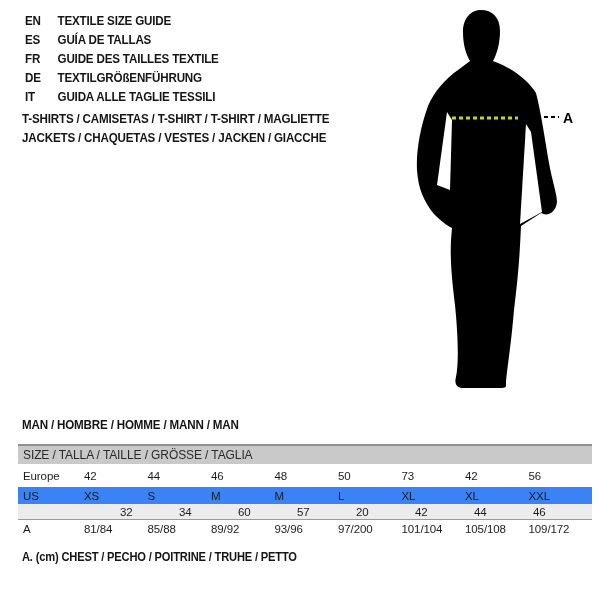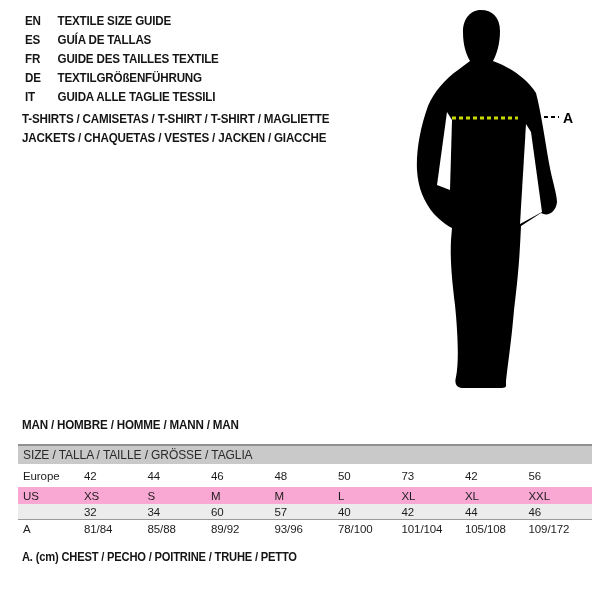--- a/index.html
+++ b/index.html
@@ -33,22 +33,22 @@
     font-size:11.5px;color:#1c1c1c;letter-spacing:-0.1px;
   }
   .t-header{
     background:#c9c9c9;height:18px;line-height:18px;
     padding-left:5px;font-size:12px;color:#2a2a2a;
   }
   .t-row{display:flex;align-items:center;}
   .t-label{width:66px;padding-left:5px;box-sizing:border-box;}
   .t-cell{flex:1;}
   .row-europe{height:23px;}
-  .row-us{height:17px;background:#f9a8d4;}
-  .row-sizes{height:15px;background:#ececec;}
+  .row-us{height:17px;background:#3b82f6;}
+  .row-sizes{height:15px;background:#ececec;padding-left:36px;}
   .row-a{height:17px;border-top:1px solid #9a9a9a;}
 
   
   .footnote{position:absolute;left:22px;top:550px;font-weight:700;font-size:12px;}
 </style>
 </head>
 <body>
 
 <div class="langs condensed">
   <div class="lang-row">
@@ -140,32 +140,32 @@
     <div class="t-cell">XL</div>
     <div class="t-cell">XXL</div>
   </div>
 
   <div class="t-row row-sizes">
     <div class="t-label"></div>
     <div class="t-cell">32</div>
     <div class="t-cell">34</div>
     <div class="t-cell">60</div>
     <div class="t-cell">57</div>
-    <div class="t-cell">40</div>
+    <div class="t-cell">20</div>
     <div class="t-cell">42</div>
     <div class="t-cell">44</div>
     <div class="t-cell">46</div>
   </div>
 
   <div class="t-row row-a">
     <div class="t-label">A</div>
     <div class="t-cell">81/84</div>
     <div class="t-cell">85/88</div>
     <div class="t-cell">89/92</div>
     <div class="t-cell">93/96</div>
-    <div class="t-cell">78/100</div>
+    <div class="t-cell">97/200</div>
     <div class="t-cell">101/104</div>
     <div class="t-cell">105/108</div>
     <div class="t-cell">109/172</div>
   </div>
 </div>
 
 <div class="footnote condensed">A. (cm) CHEST / PECHO / POITRINE / TRUHE / PETTO</div>
 
 </body></html>

